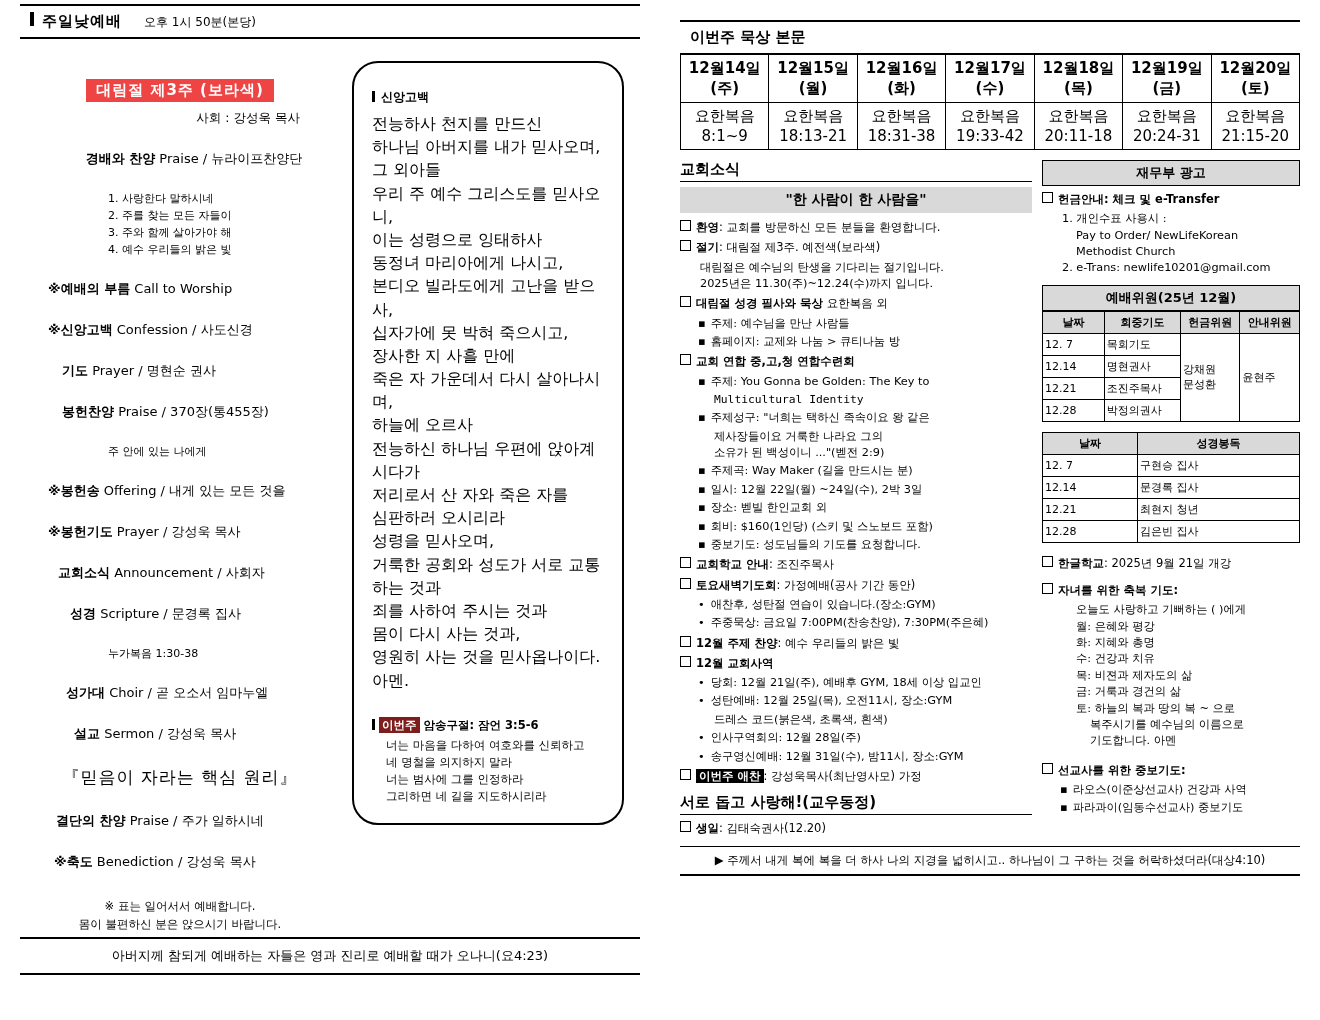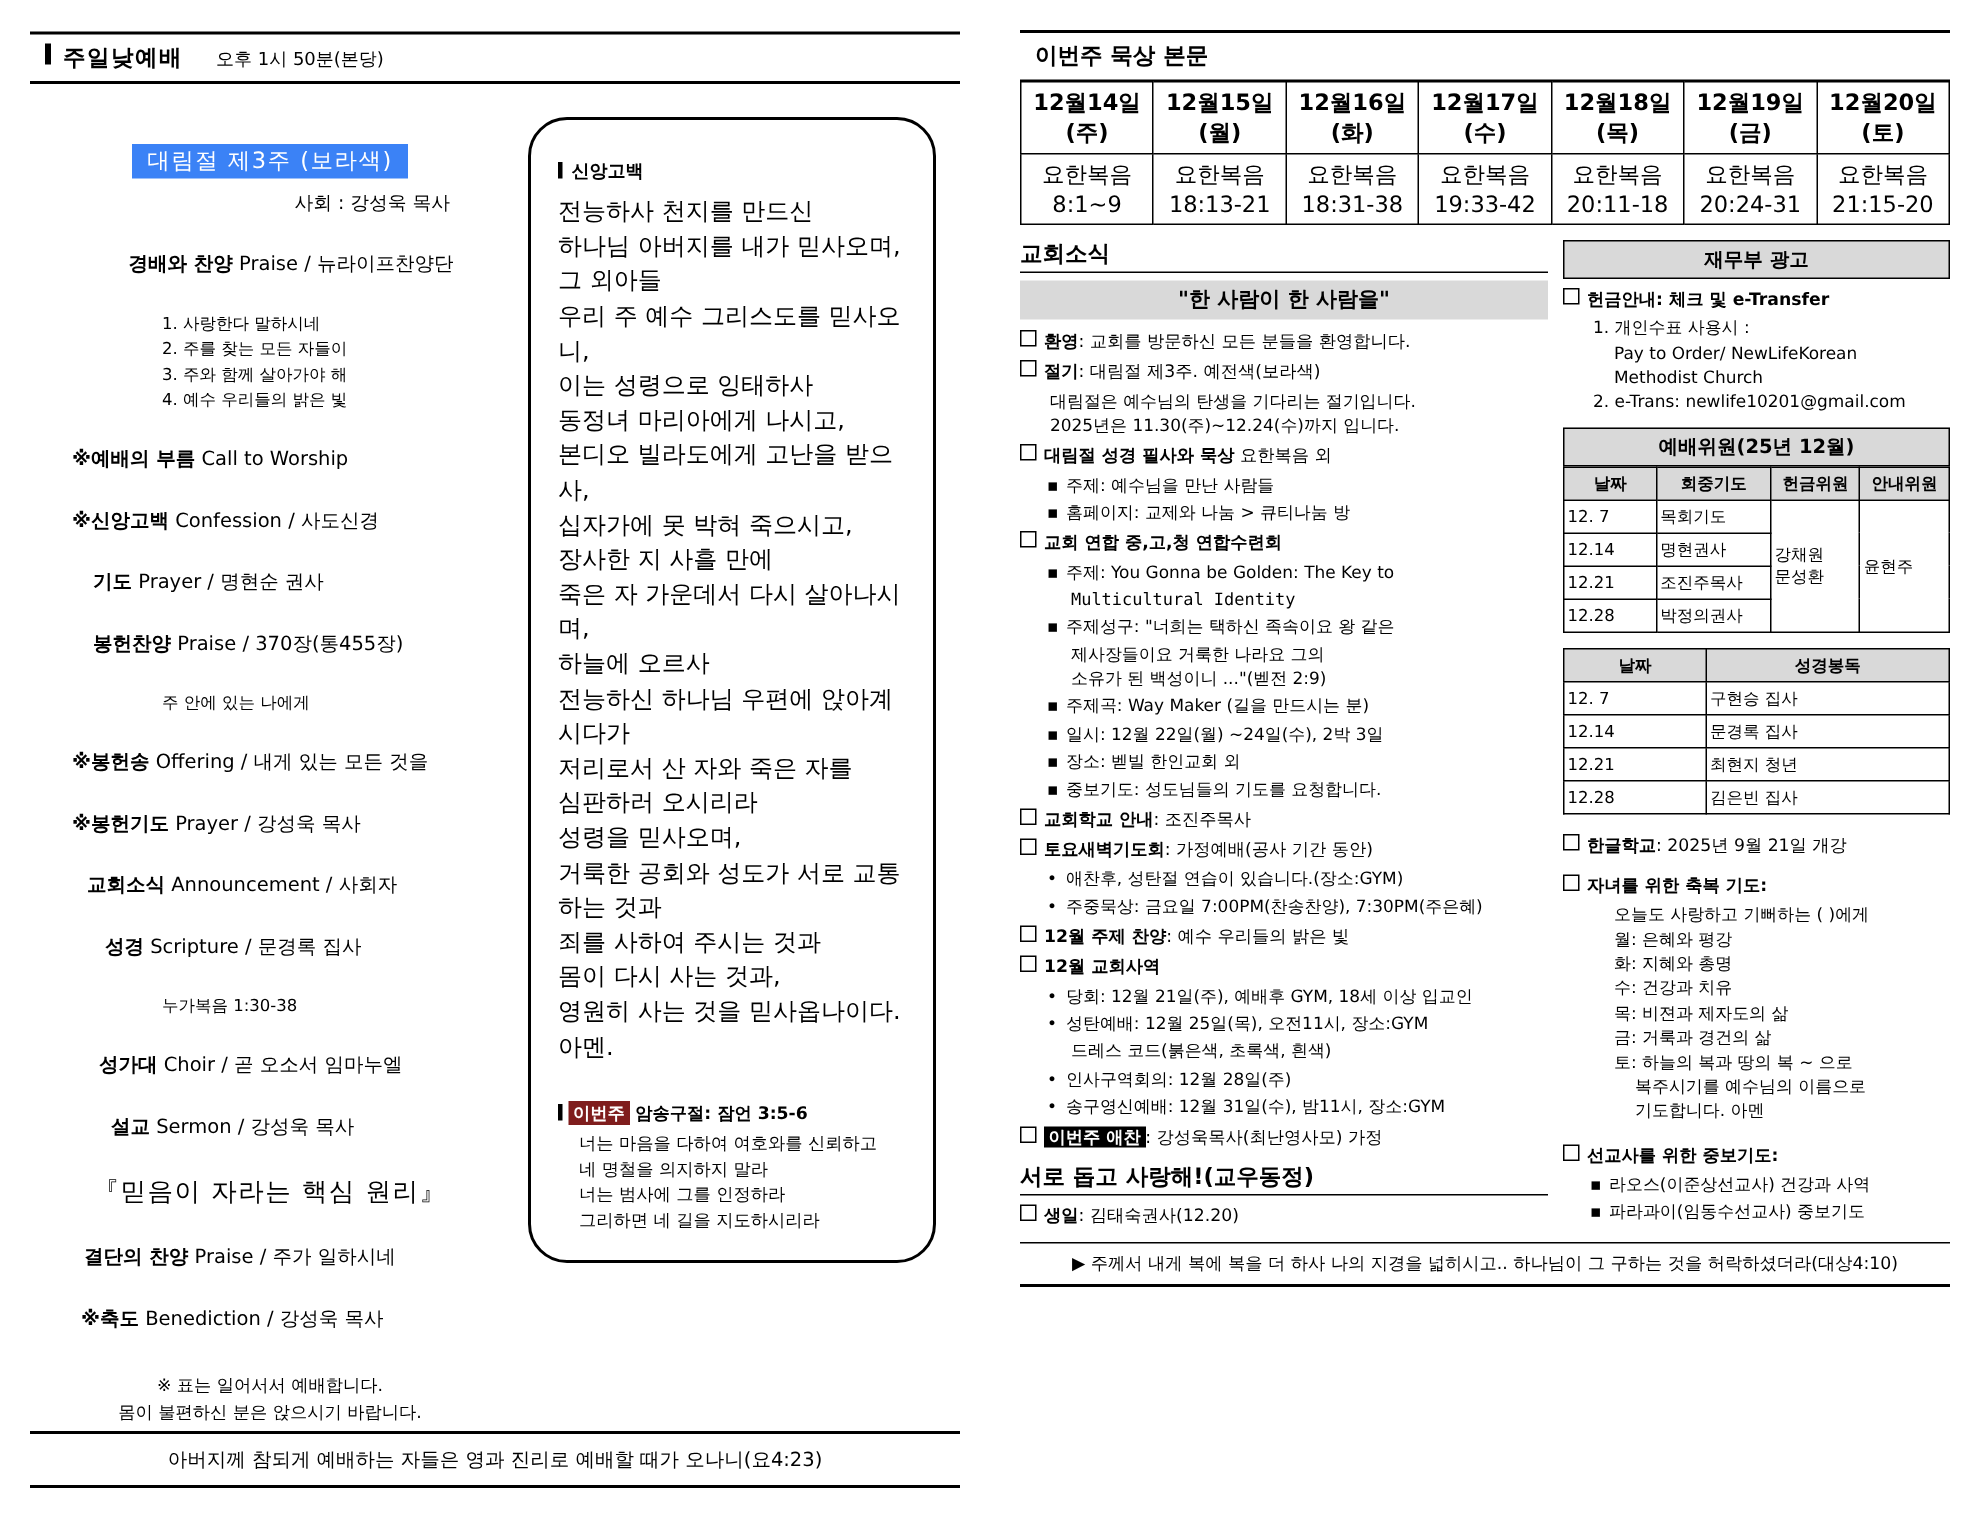--- a/index.html
+++ b/index.html
@@ -1,29 +1,29 @@
 <!DOCTYPE html>
 <html><head>
 <meta charset="utf-8">
 <style>
   html,body{margin:0;padding:0;background:#ffffff;}
   body{width:1320px;height:1020px;font-family:"DejaVu Sans","Liberation Sans",sans-serif;color:#000;font-size:12px;}
   .page{position:relative;width:1320px;height:1020px;}
-  .left{position:absolute;left:20px;top:21px;width:620px;height:980px;}
+  .left{position:absolute;left:20px;top:4px;width:620px;height:980px;}
   .right{position:absolute;left:680px;top:20px;width:620px;height:980px;}
 
   
   .l-head{border-top:2px solid #000;border-bottom:2px solid #000;padding:6px 0 6px 0;display:flex;align-items:baseline;}
   .l-head .bar{display:inline-block;width:4px;height:14px;background:#000;margin:0 8px 0 10px;}
   .l-head .t{font-size:15px;font-weight:bold;letter-spacing:1px;}
   .l-head .s{font-size:12px;margin-left:22px;}
   .l-body{position:relative;margin-top:14px;height:880px;}
   .roundbox{position:absolute;left:332px;top:8px;width:268px;height:760px;border:2px solid #000;border-radius:26px;}
   .col-a{position:absolute;left:0;top:0;width:320px;text-align:center;}
-  .season{display:inline-block;background:#3b82f6;color:#fff;font-size:15px;font-weight:normal;padding:2px 10px;letter-spacing:1px;}
+  .season{display:inline-block;background:#ef4444;color:#fff;font-size:15px;font-weight:bold;padding:2px 10px;letter-spacing:1px;}
   .leader{font-size:12.5px;margin-top:8px;text-align:right;padding-right:40px;}
   .order{margin-top:22px;text-align:left;padding-left:28px;}
   .order .line{font-size:13px;margin:23px 0;}
   .order .line .ko{font-weight:bold;}
   .order .subr{font-size:11px;margin:2px 0;text-align:left;padding-left:60px;}
   .order .center{text-align:center;}
   .bigtitle{font-size:17px;text-align:center;margin:10px 0 6px 0;letter-spacing:1px;}
   .notebox{margin-top:26px;text-align:center;font-size:11.5px;line-height:1.6;}
   .col-b{position:absolute;left:352px;top:36px;width:236px;}
   .cb-h{font-size:12px;font-weight:bold;margin-bottom:6px;}
@@ -205,20 +205,21 @@
 
         <div class="item"><span class="cb"></span><span class="bold">교회 연합 중,고,청 연합수련회</span></div>
         <div class="bl">주제: You Gonna be Golden: The Key to</div>
         <div class="ind2 mono">Multicultural Identity</div>
         <div class="bl">주제성구: "너희는 택하신 족속이요 왕 같은</div>
         <div class="ind2">제사장들이요 거룩한 나라요 그의</div>
         <div class="ind2">소유가 된 백성이니 ..."(벧전 2:9)</div>
         <div class="bl">주제곡: Way Maker (길을 만드시는 분)</div>
         <div class="bl">일시: 12월 22일(월) ~24일(수), 2박 3일</div>
         <div class="bl">장소: 벧빌 한인교회 외</div>
+        <div class="bl">회비: $160(1인당) (스키 및 스노보드 포함)</div>
         <div class="bl">중보기도: 성도님들의 기도를 요청합니다.</div>
 
         <div class="item"><span class="cb"></span><span class="bold">교회학교 안내</span>: <span>조진주목사</span></div>
 
         <div class="item"><span class="cb"></span><span class="bold">토요새벽기도회</span>: <span>가정예배(공사 기간 동안)</span></div>
         <div class="bl2">애찬후, 성탄절 연습이 있습니다.(장소:GYM)</div>
         <div class="bl2">주중묵상: 금요일 7:00PM(찬송찬양), 7:30PM(주은혜)</div>
 
         <div class="item"><span class="cb"></span><span class="bold">12월 주제 찬양</span>: <span>예수 우리들의 밝은 빛</span></div>
 

